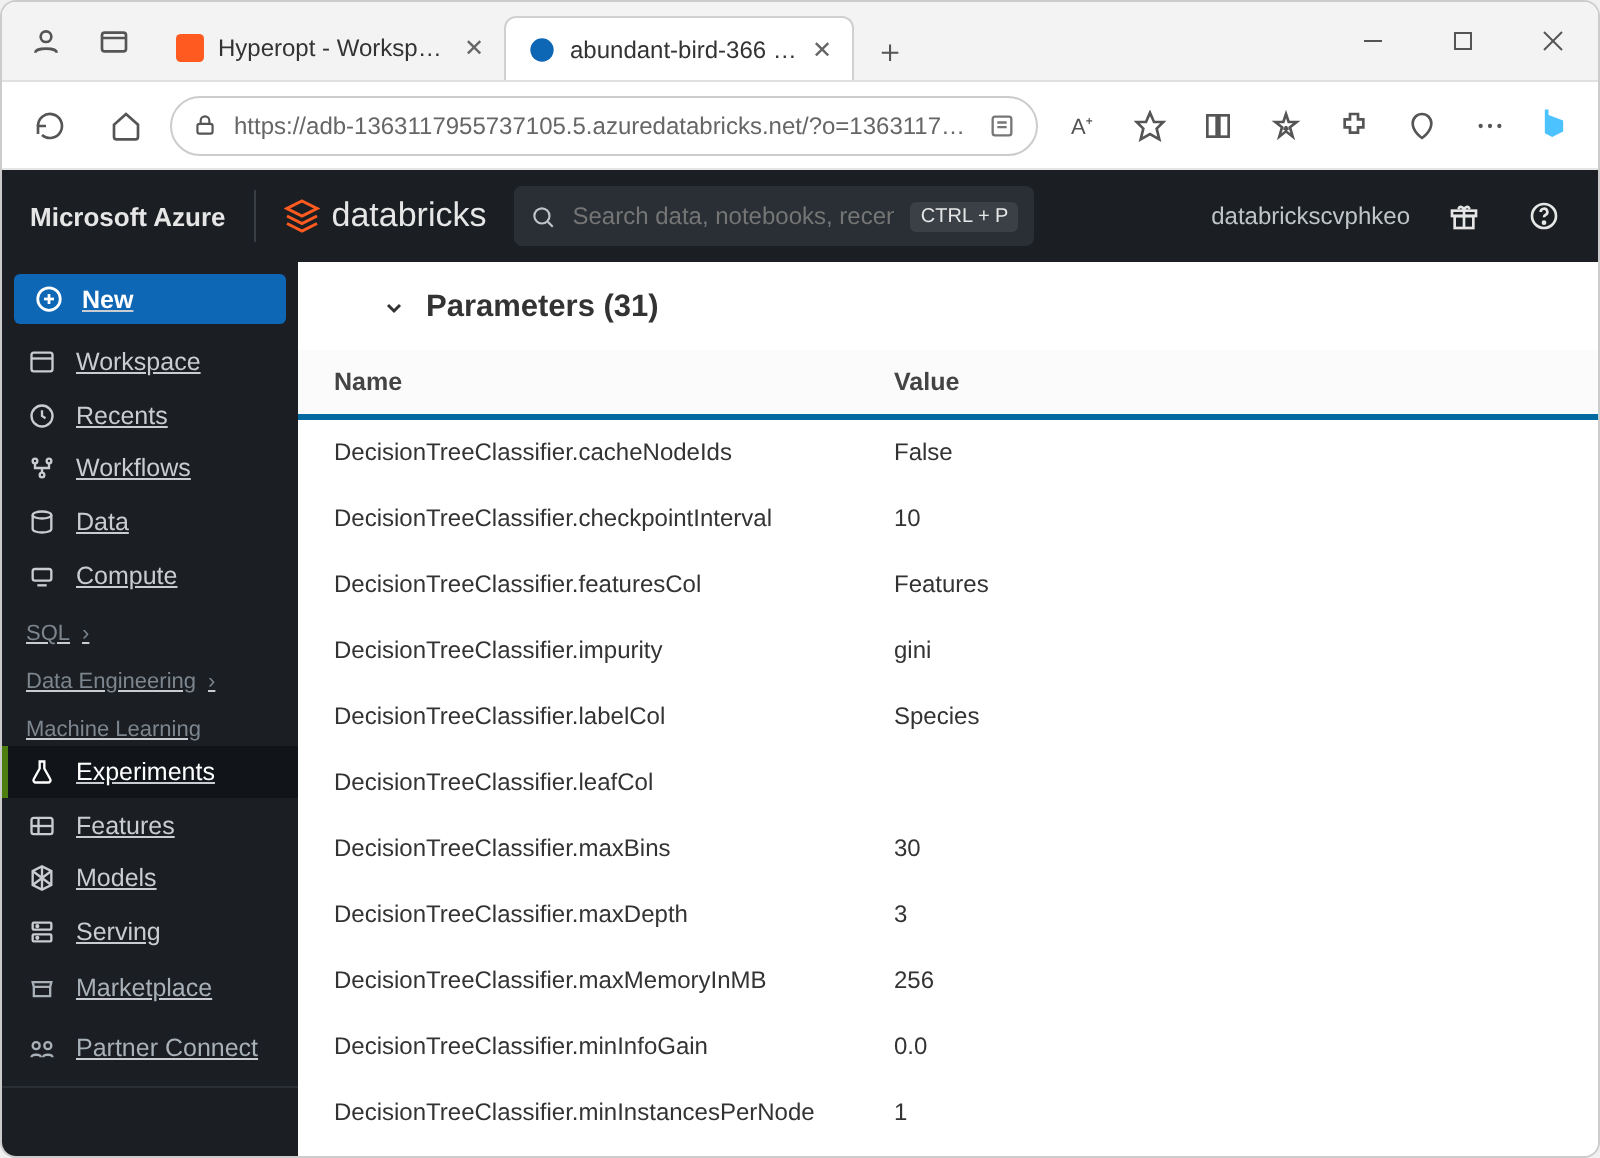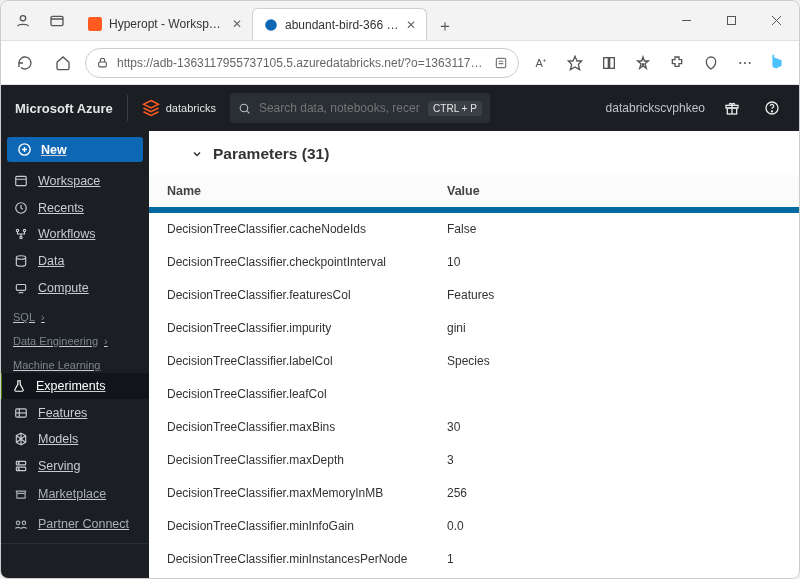--- a/index.html
+++ b/index.html
@@ -29,46 +29,46 @@
   .address { flex: 1; height: 30px; border: 1px solid #ccc; border-radius: 15px; display: flex; align-items: center; padding: 0 10px; gap: 8px; font-size: 12px; color: #666; overflow: hidden; }
   .address .lock { color: #555; }
   .address .url { white-space: nowrap; overflow: hidden; text-overflow: ellipsis; flex: 1; }
   .right-icons { display: flex; gap: 2px; align-items: center; }
   .edge-b { width: 28px; height: 28px; display: flex; align-items: center; justify-content: center; }
 
   
   .appbar { height: 46px; background: #1b1f23; display: flex; align-items: center; padding: 0 14px; gap: 14px; color: #e6e6e6; font-size: 13px; }
   .appbar .divider { width: 1px; height: 26px; background: #3a3f45; }
   .brand-az { font-weight: 600; font-size: 13px; }
-  .logo-db { display: flex; align-items: center; gap: 6px; font-size: 11px; font-weight: 500; }
+  .logo-db { display: flex; align-items: center; gap: 6px; font-size: 17px; font-weight: 500; }
   .logo-db .mark { transform: rotate(0deg); }
   .search { flex: 0 0 auto; display: flex; align-items: center; background: #2a2f35; border-radius: 4px; height: 30px; padding: 0 8px; gap: 8px; color: #bfc4c9; font-size: 12px; width: 260px; }
   .search input { background: transparent; border: none; color: #bfc4c9; font-size: 12px; flex: 1; outline: none; }
   .kbd { background: #3a4046; border-radius: 3px; font-size: 10px; padding: 2px 5px; color: #e6e6e6; }
   .appbar .spacer { flex: 1; }
   .appbar .wsname { color: #bfc4c9; font-size: 12px; }
   .appbar .app-icon { width: 26px; height: 26px; display: flex; align-items: center; justify-content: center; color: #e6e6e6; }
 
   
   .main { flex: 1; display: flex; overflow: hidden; }
   .sidebar { width: 148px; background: #1b1f23; color: #c9cdd1; display: flex; flex-direction: column; font-size: 12.5px; overflow-y: auto; text-decoration: underline; }
   .side-item { display: flex; align-items: center; padding: 6px 12px; gap: 9px; cursor: pointer; color: #c9cdd1; height: 30px; }
   .side-item.new { background: #0e67b5; color: #fff; border-radius: 3px; margin: 6px; padding: 5px 9px; height: 28px; font-weight: 600; }
-  .side-item.active { background: #11151a; border-left: 1px solid #4d7c0f; padding-left: 9px; color: #fff; }
+  .side-item.active { background: #11151a; border-left: 3px solid #4d7c0f; padding-left: 9px; color: #fff; }
   .side-item .icn { width: 16px; display: inline-flex; justify-content: center; color: inherit; font-size: 13px; }
   .side-section { padding: 10px 12px 2px; font-size: 11px; color: #7d868f; display: flex; align-items: center; gap: 6px; }
   .side-gap { flex: 1; }
   .side-bottom .side-item { color: #a8b0b8; }
 
   
   .content { flex: 1; background: #fff; overflow-y: auto; padding: 0 0 10px 0; }
   .panel-header { display: flex; align-items: center; gap: 10px; padding: 14px 18px 12px; font-size: 15.5px; font-weight: 600; color: #333; margin-left: 24px; }
   .chev { transform: rotate(0deg); font-size: 12px; color: #555; }
   .table { width: 100%; border-collapse: collapse; table-layout: fixed; }
-  .table th { text-align: left; font-weight: 600; font-size: 12.5px; color: #444; padding: 9px 18px; border-bottom: 6px solid #0369a1; background: #fbfbfb; }
+  .table th { text-align: left; font-weight: 600; font-size: 12.5px; color: #444; padding: 9px 18px; border-bottom: 3px solid #0369a1; background: #fbfbfb; }
   .table td { text-align: left; font-size: 12px; color: #333; padding: 9px 18px; border-bottom: 0; height: 33px; }
   .table th.col-name, .table td.col-name { width: 280px; }
 
   
   ::-webkit-scrollbar { width: 10px; }
   ::-webkit-scrollbar-thumb { background: #cfcfcf; border-radius: 10px; }
 
   svg { display: block; }
 </style>
 </head>

